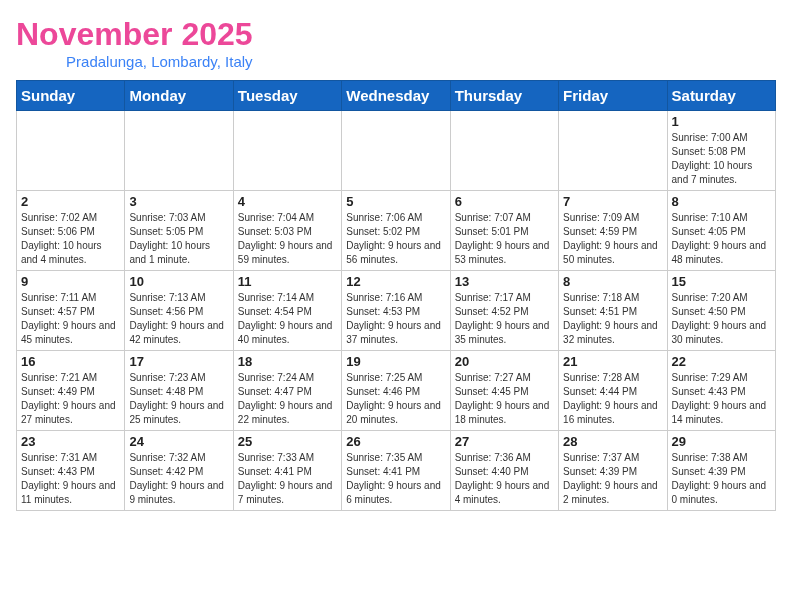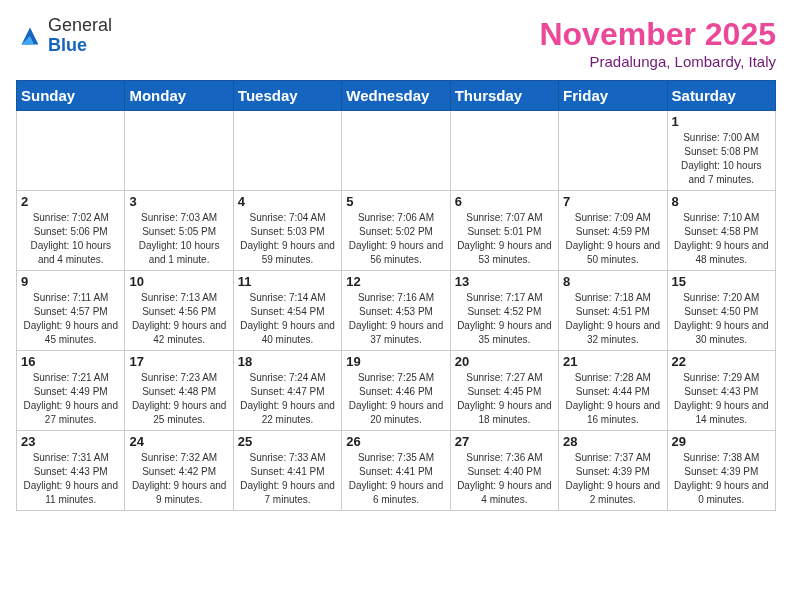--- a/index.html
+++ b/index.html
@@ -35,21 +35,21 @@
     .title-block {
       text-align: right;
     }
     .month-title {
       font-size: 32px;
       font-weight: bold;
       color: #ec4899;
     }
     .location {
       font-size: 15px;
-      color: #701a75;
+      color: #3b82f6;
     }
     .calendar {
       width: 100%;
       border-collapse: collapse;
       border: 1px solid #ccc;
     }
     .calendar th {
       background: #1565c0;
       color: #fff;
       font-size: 15px;
@@ -71,39 +71,28 @@
       font-size: 13px;
       font-weight: bold;
       color: #222;
       display: block;
       margin-bottom: 2px;
     }
     .day-info {
       font-size: 10px;
       color: #333;
       line-height: 1.4;
-      text-align: center;
     }
     .empty { background: #fff; }
     .week-row td { min-height: 72px; }
   </style>
 </head>
 <body>
 
 <div class="header">
-  <div class="logo">
-    <svg class="logo-icon" viewBox="0 0 40 40" xmlns="http://www.w3.org/2000/svg">
-      <polygon points="8,32 20,8 32,32" fill="#1565c0"></polygon>
-      <polygon points="8,32 20,20 26,32" fill="#42a5f5"></polygon>
-    </svg>
-    <div class="logo-text">
-      <span class="general">General</span><br>
-      <span class="blue">Blue</span>
-    </div>
-  </div>
   <div class="title-block">
     <div class="month-title">November 2025</div>
     <div class="location">Pradalunga, Lombardy, Italy</div>
   </div>
 </div>
 
 <table class="calendar">
   <thead>
     <tr>
     <th>Sunday</th>
@@ -170,21 +159,21 @@
         <td>
           <span class="day-number">7</span>
           <div class="day-info">Sunrise: 7:09 AM
 Sunset: 4:59 PM
 Daylight: 9 hours
 and 50 minutes.</div>
         </td>
         <td>
           <span class="day-number">8</span>
           <div class="day-info">Sunrise: 7:10 AM
-Sunset: 4:58 PM
+Sunset: 4:05 PM
 Daylight: 9 hours
 and 48 minutes.</div>
         </td>
       </tr>
       <tr class="week-row">
         <td>
           <span class="day-number">9</span>
           <div class="day-info">Sunrise: 7:11 AM
 Sunset: 4:57 PM
 Daylight: 9 hours

